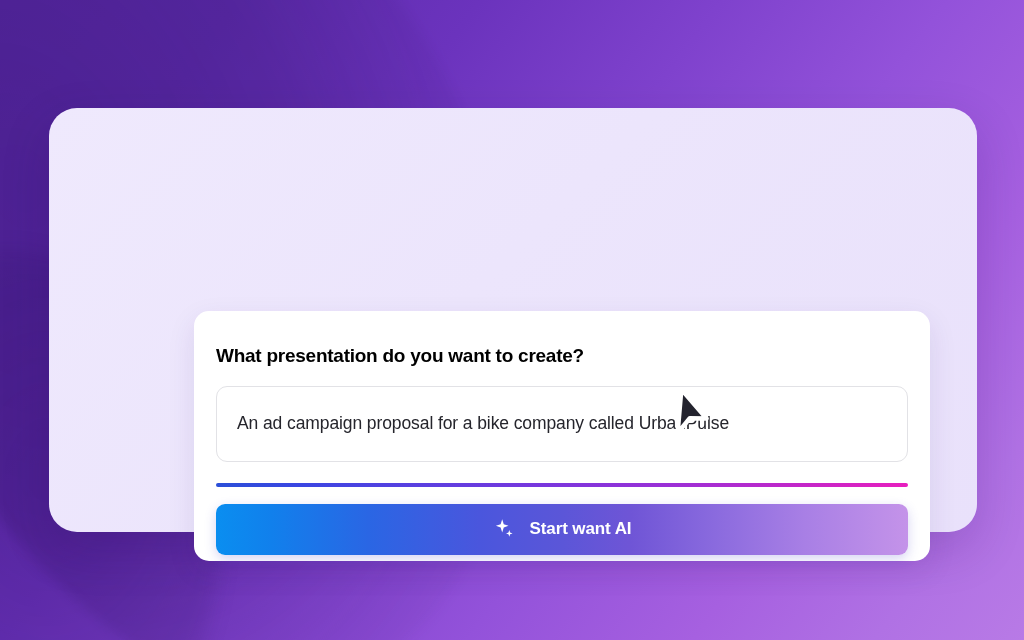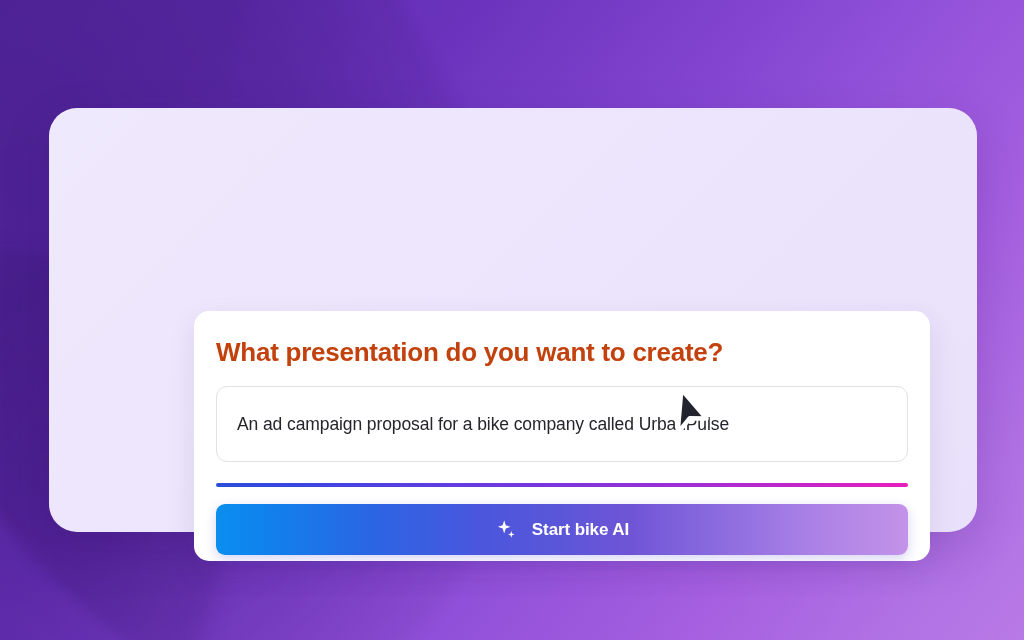--- a/index.html
+++ b/index.html
@@ -91,25 +91,25 @@
   }
 
   .card-inner {
     position: absolute;
     left: 22px;
     right: 22px;
     top: 22px;
   }
 
   .card-title {
-    font-size: 26px;
+    font-size: 19px;
     font-weight: bold;
-    color: #c2410c;
+    color: #000000;
     letter-spacing: -0.25px;
-    margin: 4px 0 18px 0;
+    margin: 12px 0 18px 0;
     line-height: 1.2;
   }
 
   
   .prompt-field {
     box-sizing: border-box;
     width: 100%;
     height: 76px;
     border: 1px solid #e2e2e6;
     border-radius: 11px;
@@ -216,21 +216,21 @@
 
         <div class="divider"></div>
 
         <button class="cta">
           <span class="sparkle-icon">
             <svg viewBox="0 0 24 24" width="24" height="24" aria-hidden="true">
               <path d="M9.2 2.2 L10.75 7.15 L15.5 8.8 L10.75 10.45 L9.2 15.4 L7.65 10.45 L2.9 8.8 L7.65 7.15 Z" fill="#ffffff"></path>
               <path d="M16.3 13.0 L17.12 15.55 L19.6 16.4 L17.12 17.25 L16.3 19.8 L15.48 17.25 L13.0 16.4 L15.48 15.55 Z" fill="#ffffff"></path>
             </svg>
           </span>
-          <span class="cta-label">Start bike AI</span>
+          <span class="cta-label">Start want AI</span>
         </button>
 
       </div>
     </div>
   </div>
 
   <div class="cursor">
     <svg viewBox="0 0 54 62" width="54" height="62" aria-hidden="true">
       <g transform="rotate(18 27 31)">
         <path d="M14 6 L47 26 L31 31 L24 49 Z" fill="#23232e" stroke="#ffffff" stroke-width="4.5" stroke-linejoin="round" stroke-linecap="round"></path>

